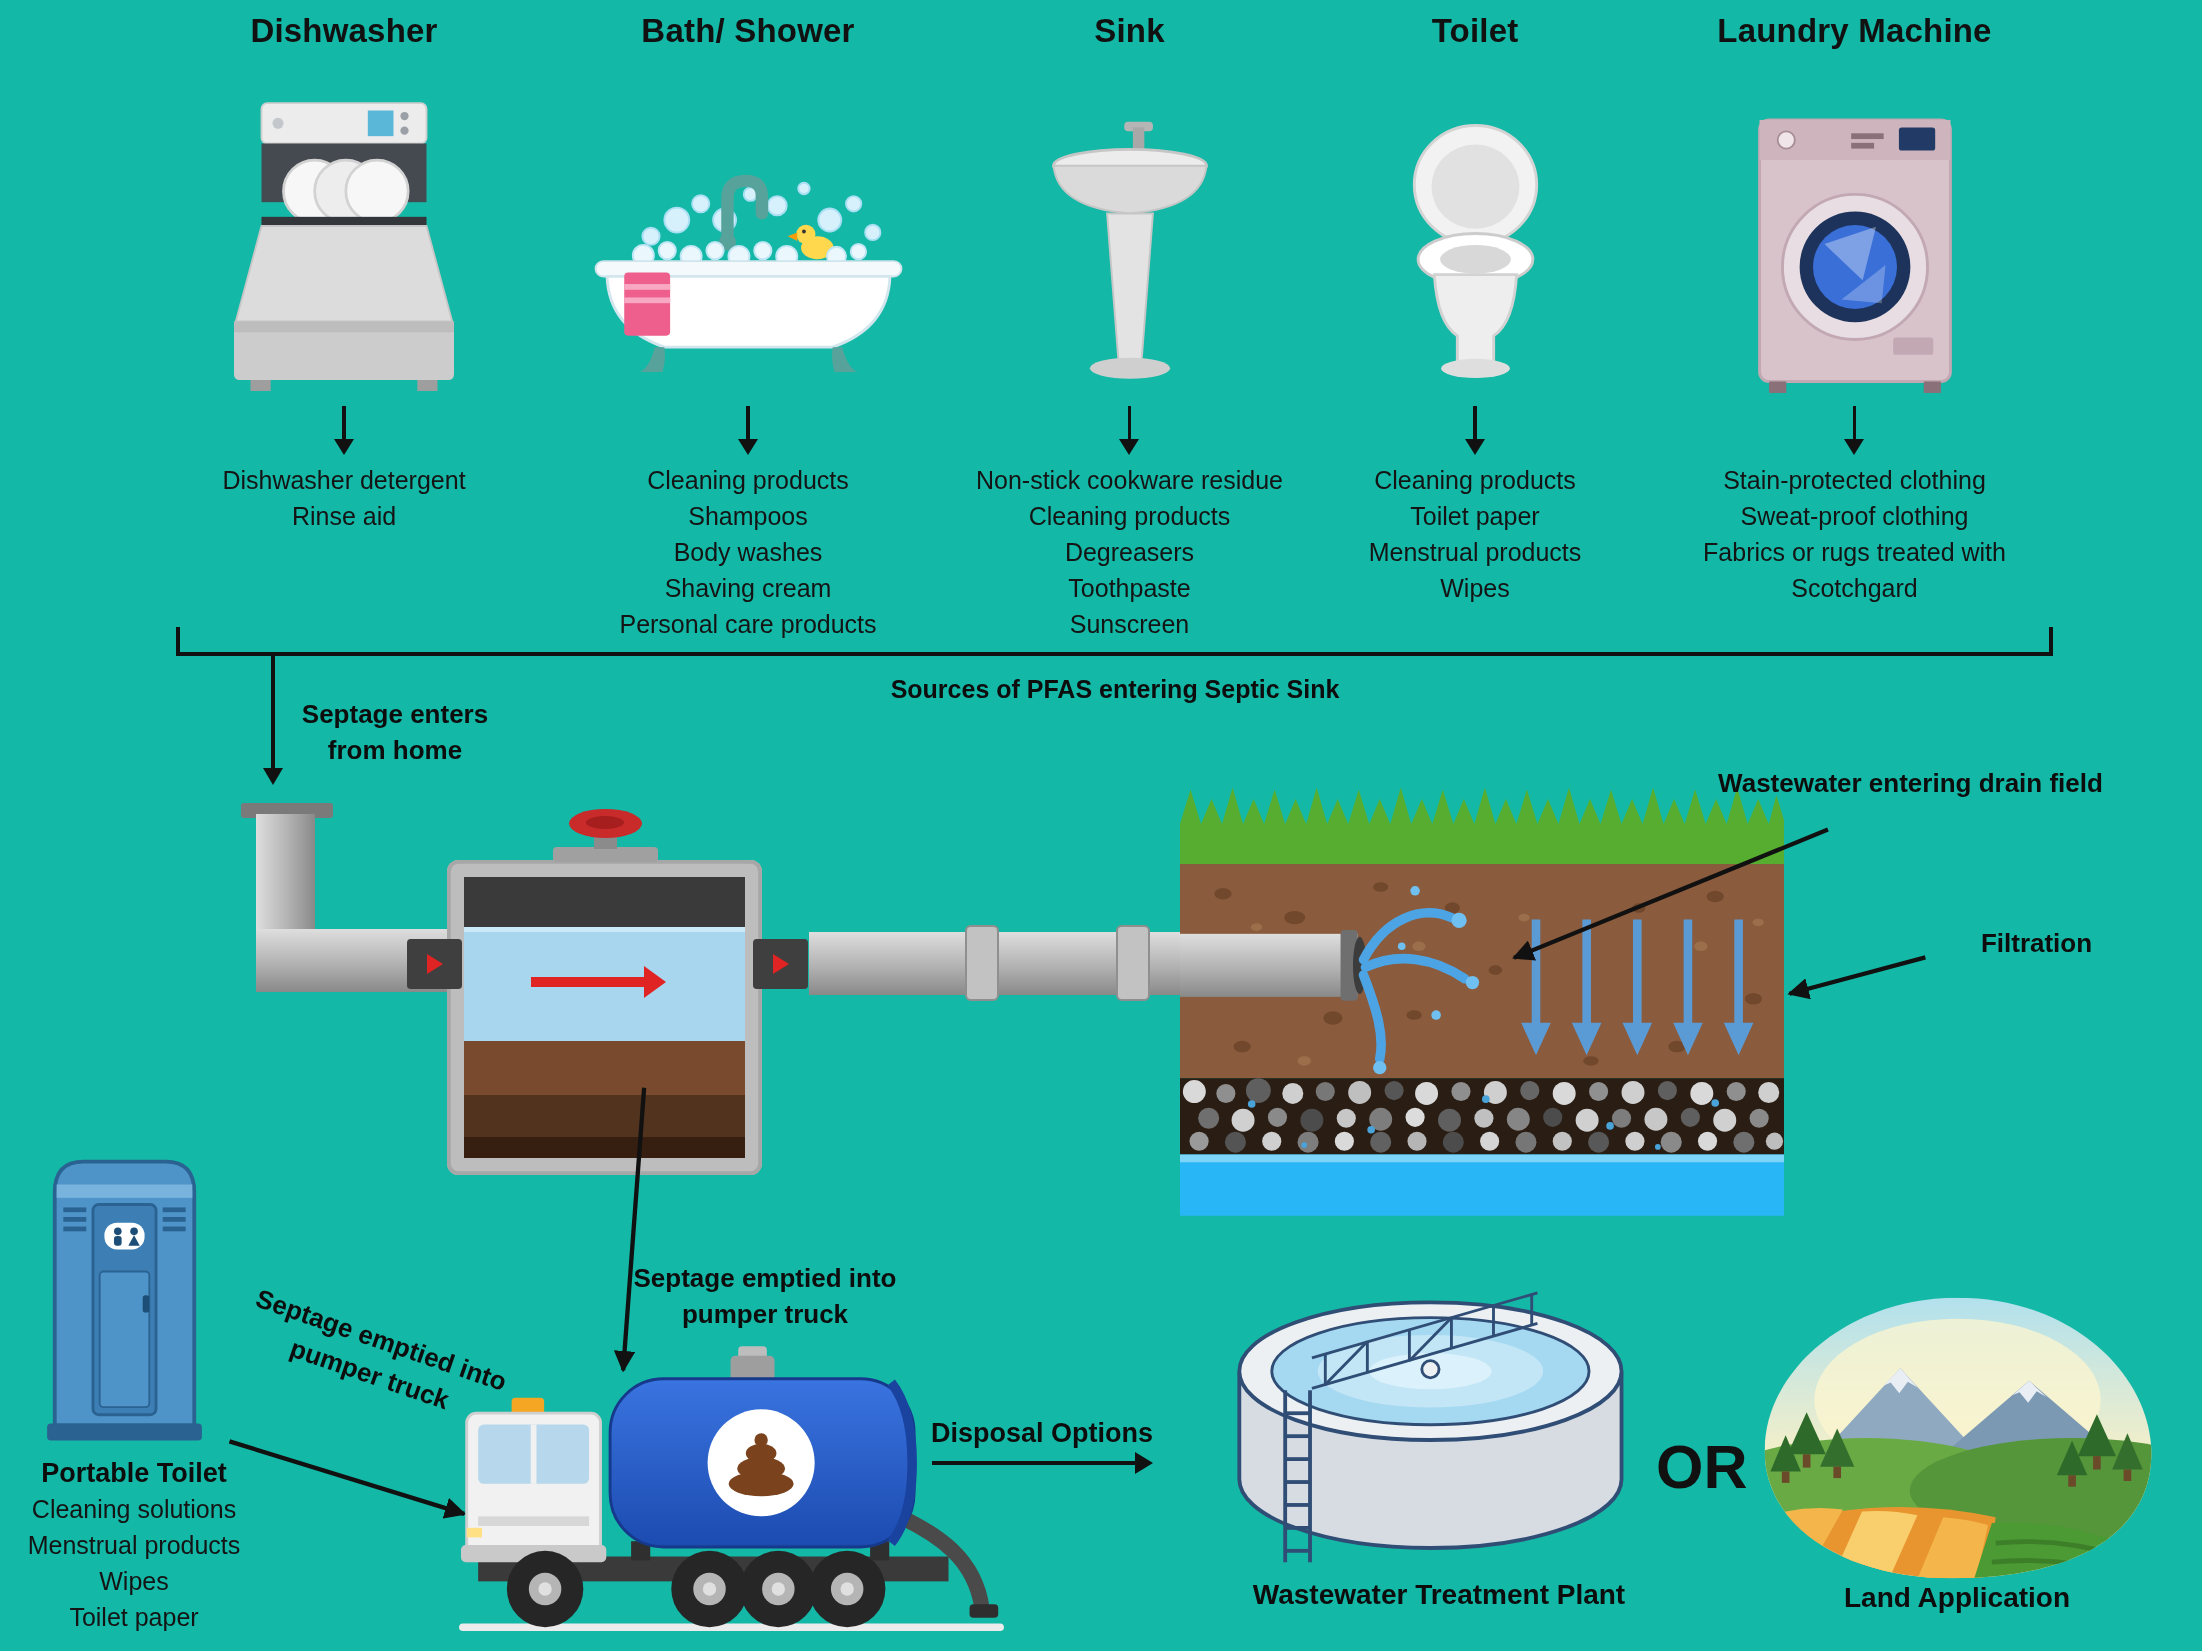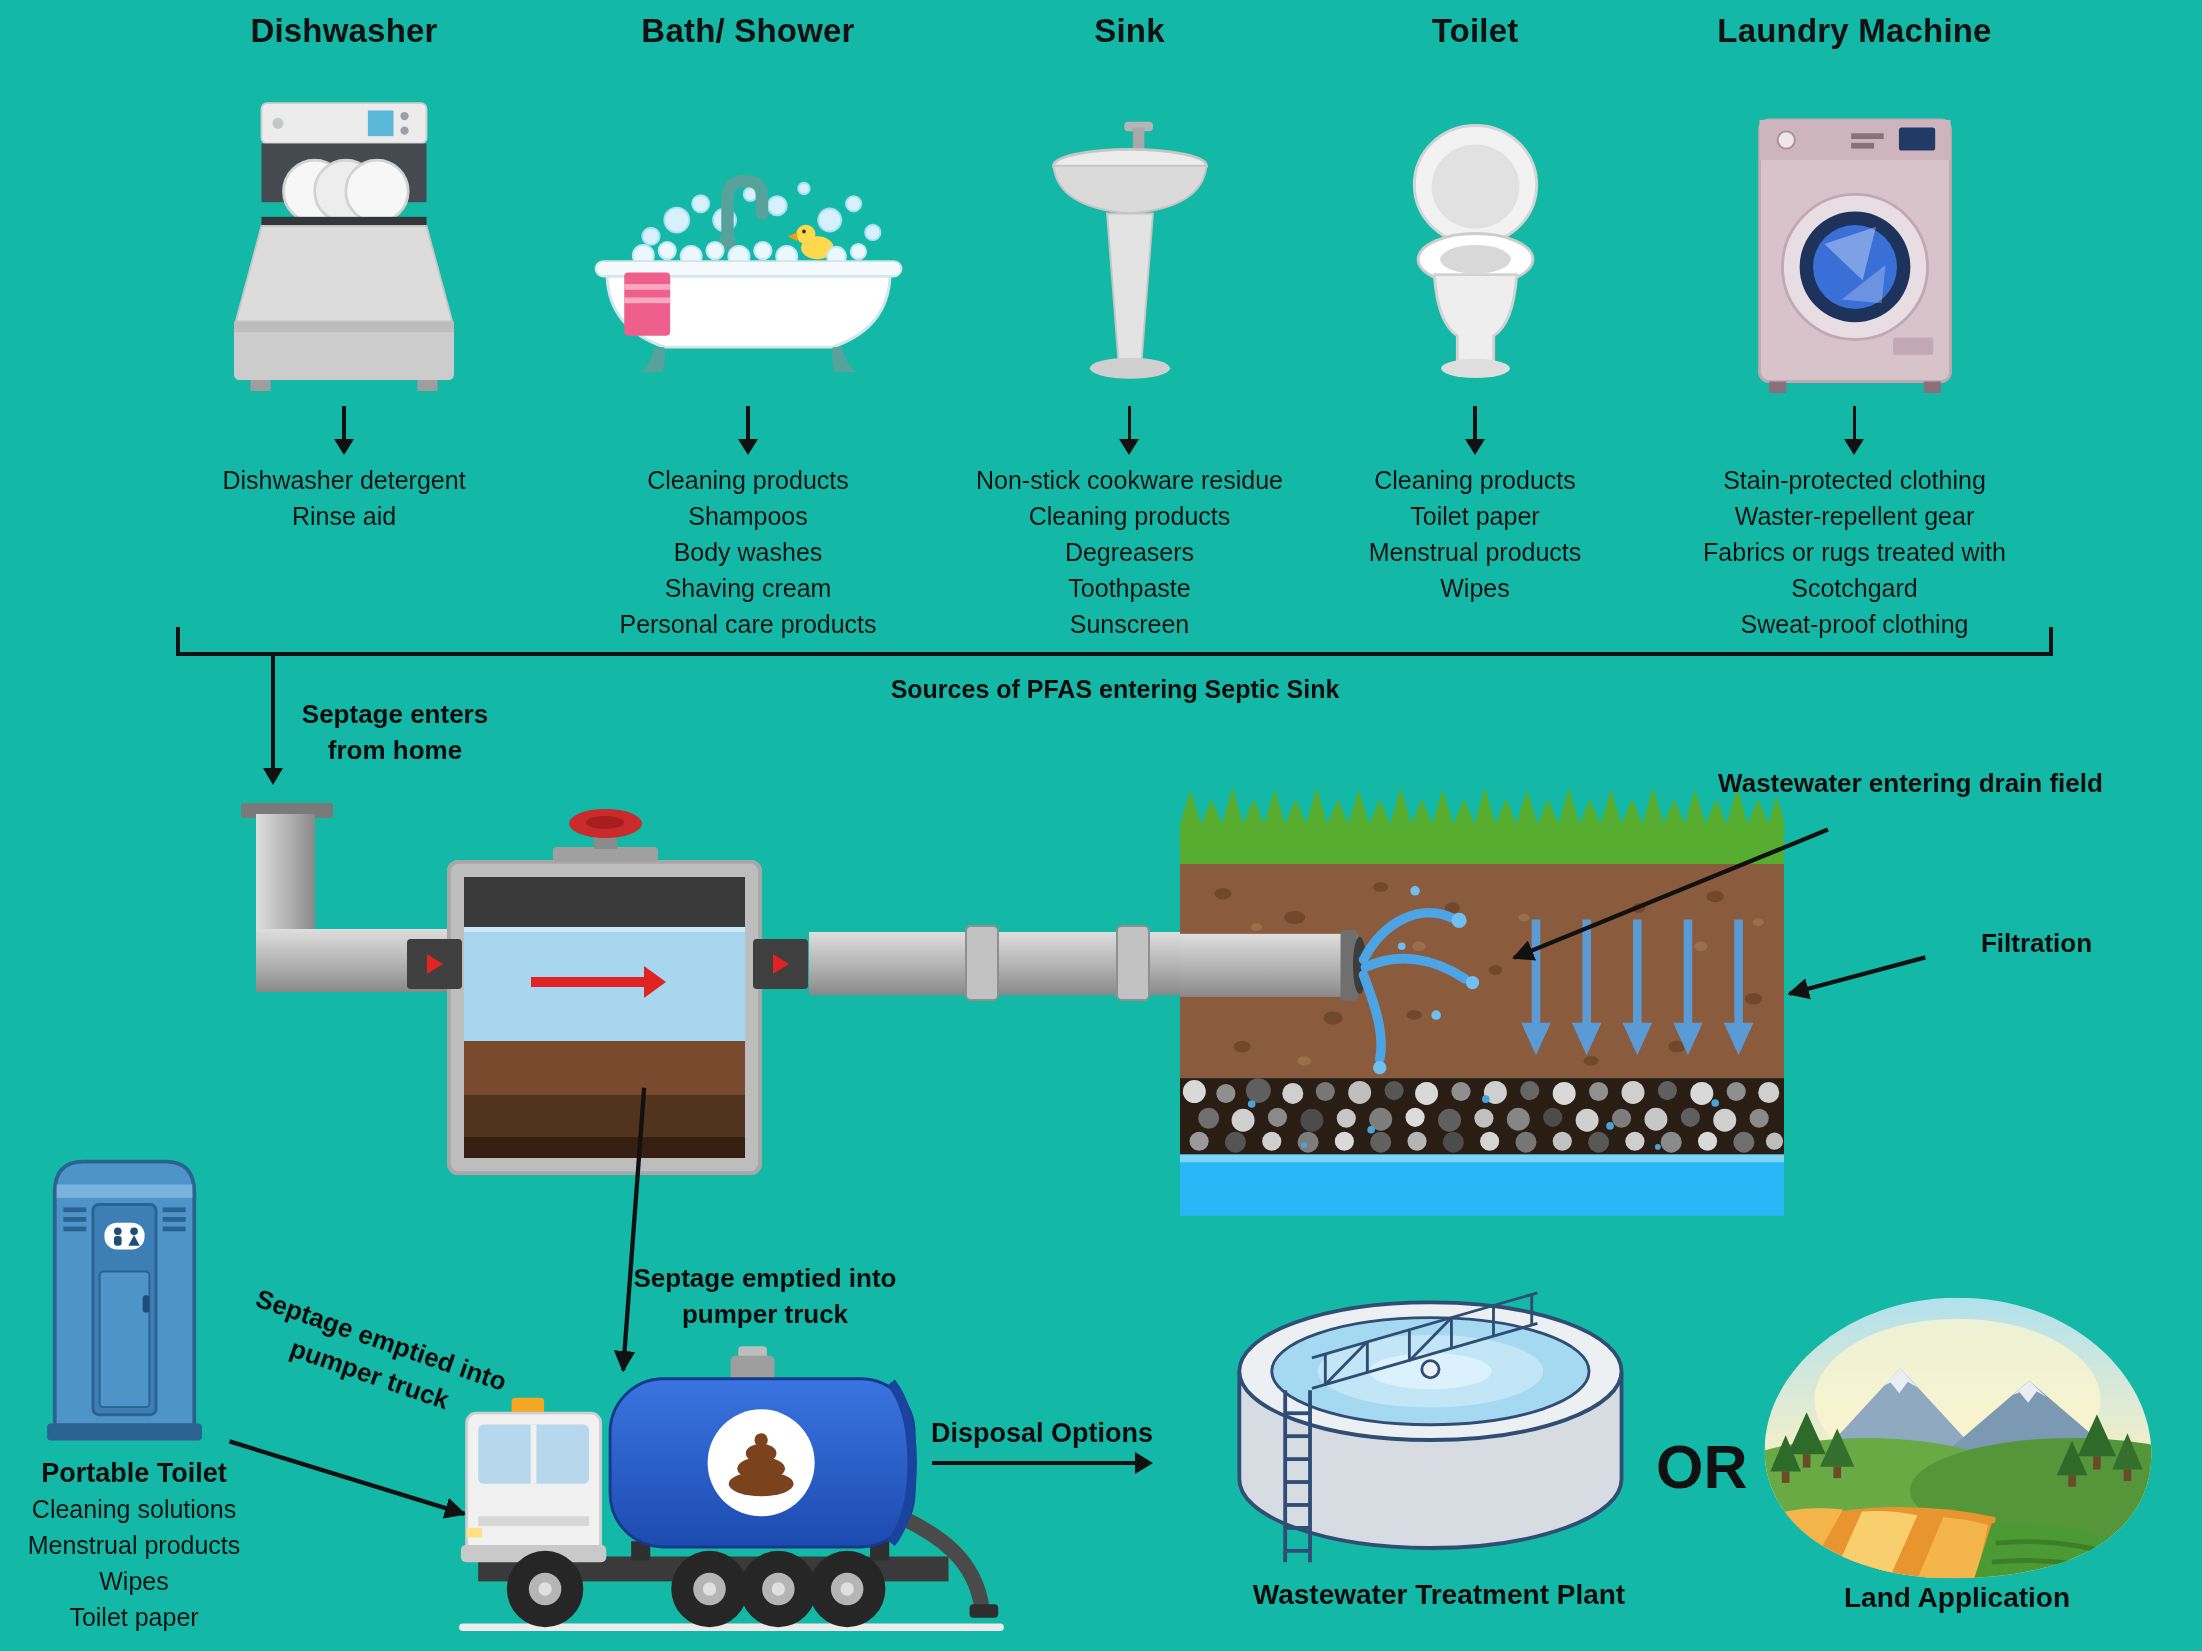--- a/index.html
+++ b/index.html
@@ -197,23 +197,22 @@
         <rect x="150" y="236" width="42" height="18" rx="3" fill="#c2a8b2"></rect>
         <rect x="20" y="282" width="18" height="12" fill="#8a7078"></rect>
           <rect x="182" y="282" width="18" height="12" fill="#8a7078"></rect>
       </svg>
     </div>
     <div class="arrow-slot">
         <div class="downarrow"></div>
       </div>
     <div class="items">
       <div>Stain-protected clothing</div>
-      <div>Waster-repellent gear</div>
+      <div>Sweat-proof clothing</div>
       <div>Fabrics or rugs treated with Scotchgard</div>
-      <div>Sweat-proof clothing</div>
     </div>
   </div>
 
   <div class="tick" style="left:176px; top:627px;"></div>
   <div class="tick" style="left:2049px; top:627px;"></div>
   <div class="hline" style="left:176px; top:652px; width:1877px;"></div>
   <div class="blabel" style="left:637px; top:671px; width:956px; font-size:25px;">Sources of PFAS entering Septic Sink</div>
 
   <div class="varrow-long" style="left:271px; top:652px; height:117px;"></div>
   <div class="blabel" style="left:285px; top:696px; width:220px;">Septage enters from home</div>

